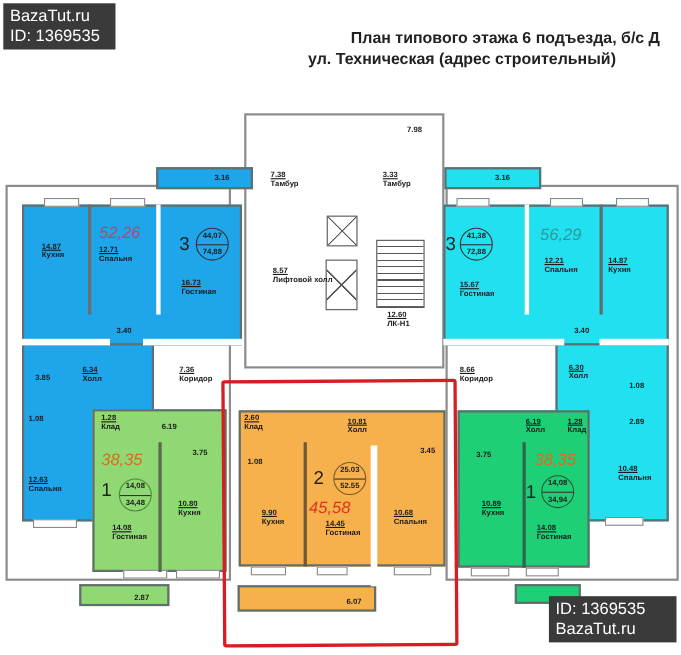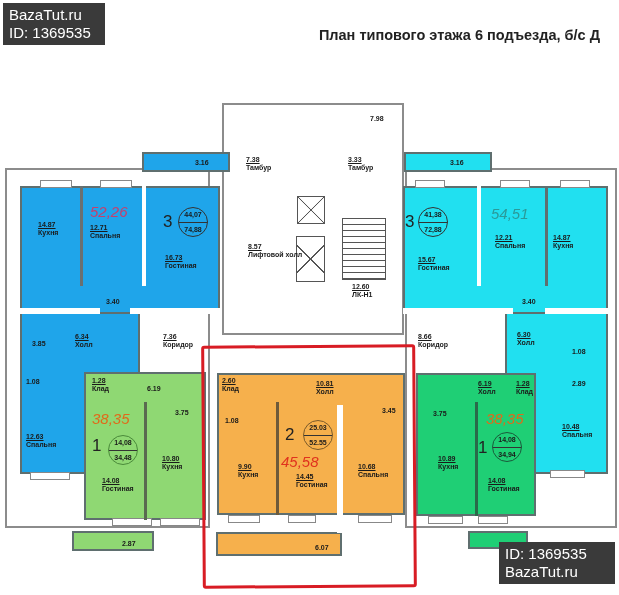--- a/index.html
+++ b/index.html
@@ -26,20 +26,21 @@
   .redbox { position:absolute; left:202px; top:345px; width:208px; height:237px; border:3px solid #d81c24; border-radius:3px; transform:rotate(-0.4deg); }
   .win { position:absolute; background:#ffffff; border:1px solid #888; box-sizing:border-box; height:8px; }
   .stair { position:absolute; background:repeating-linear-gradient(180deg,#fff 0 5px,#555 5px 6px); border:1px solid #555; }
   .lift { position:absolute; border:1.5px solid #555; background:linear-gradient(45deg,transparent 48%,#555 49%,#555 51%,transparent 52%),linear-gradient(-45deg,transparent 48%,#555 49%,#555 51%,transparent 52%); }
 </style>
 </head>
 <body>
 
 <div class="title">
   <span class="l1">План типового этажа 6 подъезда, б/с Д</span>
+  <span class="l3">ул. Техническая   (адрес строительный)</span>
 </div>
 
 <div class="wall" style="left:5px;top:168px;width:205px;height:360px;"></div>
 <div class="wall" style="left:405px;top:168px;width:212px;height:360px;"></div>
 <div class="wall" style="left:222px;top:103px;width:182px;height:232px;"></div>
 
 <div class="room blue" style="left:142px;top:152px;width:88px;height:20px;"></div>
 <div class="lbl" style="left:195px;top:159px;">3.16</div>
 <div class="room blue" style="left:20px;top:186px;width:200px;height:128px;"></div>
 <div class="room blue" style="left:20px;top:312px;width:120px;height:162px;"></div>
@@ -81,21 +82,21 @@
 <div class="win" style="left:415px;top:180px;width:30px;"></div>
 <div class="win" style="left:500px;top:180px;width:30px;"></div>
 <div class="win" style="left:560px;top:180px;width:30px;"></div>
 <div class="abs" style="left:477px;top:186px;width:4px;height:100px;background:#fff;"></div>
 <div class="abs" style="left:545px;top:186px;width:3px;height:100px;background:#5f6f6f;"></div>
 <div class="abs" style="left:403px;top:308px;width:110px;height:6px;background:#fff;"></div>
 <div class="abs" style="left:545px;top:308px;width:63px;height:6px;background:#fff;"></div>
 
 <div class="rooms-n" style="left:405px;top:212px;">3</div>
 <div class="circ" style="left:418px;top:207px;"><span class="a">41,38</span><span>72,88</span></div>
-<div class="big" style="left:491px;top:205px;color:#2a9a9a;">54,51</div>
+<div class="big" style="left:491px;top:205px;color:#2a9a9a;">56,29</div>
 <div class="lbl" style="left:495px;top:234px;"><span class="u">12.21</span><span>Спальня</span></div>
 <div class="lbl" style="left:553px;top:234px;"><span class="u">14.87</span><span>Кухня</span></div>
 <div class="lbl" style="left:418px;top:256px;"><span class="u">15.67</span><span>Гостиная</span></div>
 <div class="lbl" style="left:522px;top:298px;">3.40</div>
 <div class="lbl" style="left:517px;top:331px;"><span class="u">6.30</span><span>Холл</span></div>
 <div class="lbl" style="left:572px;top:348px;">1.08</div>
 <div class="lbl" style="left:572px;top:380px;">2.89</div>
 <div class="lbl" style="left:562px;top:423px;"><span class="u">10.48</span><span>Спальня</span></div>
 
 <div class="room green" style="left:84px;top:372px;width:122px;height:148px;"></div>

